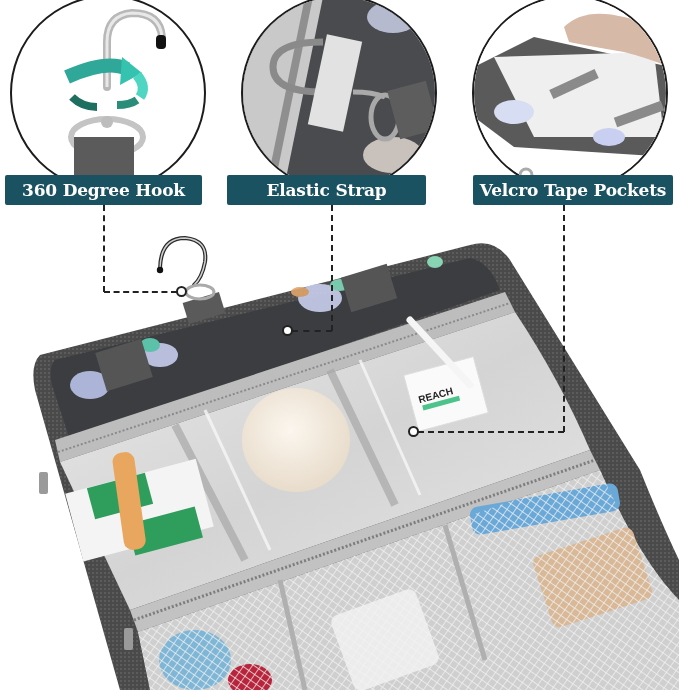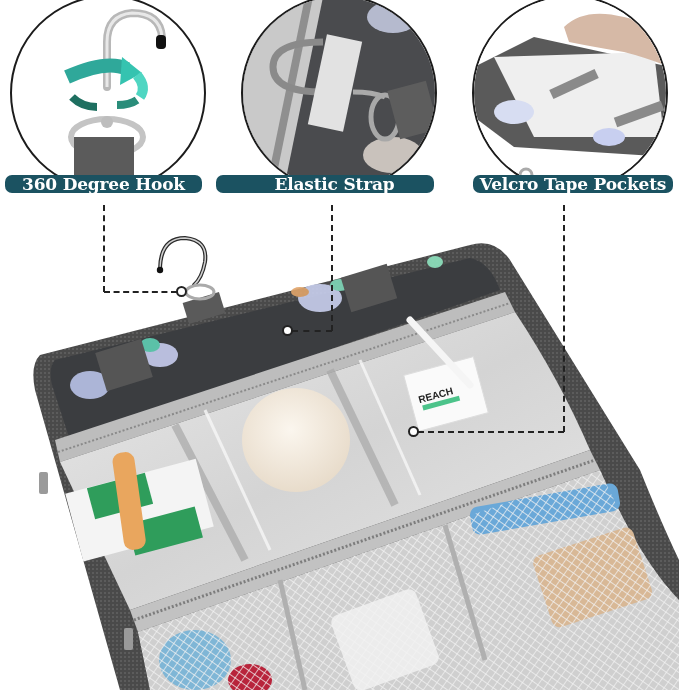--- a/index.html
+++ b/index.html
@@ -1,18 +1,18 @@
 <!DOCTYPE html>
 <html><head>
 <meta charset="utf-8">
 <style>
   html, body { margin:0; padding:0; }
   body { width:679px; height:690px; background:#ffffff; position:relative; overflow:hidden; font-family:"DejaVu Serif", serif; }
   .circle { position:absolute; width:196px; height:196px; border-radius:50%; border:2px solid #1c1c1c; overflow:hidden; box-sizing:border-box; background:#ffffff; }
-  .banner { position:absolute; height:18px; background:#1b5261; border-radius:7px; color:#ffffff; font-weight:bold; font-size:17px; display:flex; align-items:center; justify-content:center; white-space:nowrap; z-index:5; letter-spacing:-0.2px; }
+  .banner { position:absolute; height:30px; background:#1b5261; border-radius:2px; color:#ffffff; font-weight:bold; font-size:17px; display:flex; align-items:center; justify-content:center; white-space:nowrap; z-index:5; letter-spacing:-0.2px; }
   .dash-v { position:absolute; border-left:2px dashed #222; width:0; z-index:4; }
   .dash-h { position:absolute; border-top:2px dashed #222; height:0; z-index:4; }
   .dot { position:absolute; width:11px; height:11px; border-radius:50%; background:#fff; border:2px solid #222; box-sizing:border-box; z-index:6; }
   svg { display:block; }
   .bag { position:absolute; left:0; top:0; width:679px; height:690px; z-index:1; }
 </style>
 </head>
 <body>
 
 <div class="bag">
@@ -152,21 +152,21 @@
     <rect x="140" y="112" width="50" height="10" fill="#8a8a8a" transform="rotate(-20 165 117)"></rect>
     <ellipse cx="40" cy="115" rx="20" ry="12" fill="#d7ddf2"></ellipse>
     <ellipse cx="135" cy="140" rx="16" ry="9" fill="#c8cff0"></ellipse>
 
     <path d="M90 30 Q110 10 150 20 Q185 28 196 50 L196 70 Q170 60 150 55 Q120 50 95 45 Z" fill="#d6b9a6"></path>
     <circle cx="52" cy="178" r="6" fill="none" stroke="#aaa" stroke-width="3"></circle>
   </svg>
 </div>
 
 <div class="banner" style="left:5px; top:175px; width:197px;">360 Degree Hook</div>
-<div class="banner" style="left:216px; top:175px; width:199px;padding-left:19px;">Elastic Strap</div>
+<div class="banner" style="left:227px; top:175px; width:199px;">Elastic Strap</div>
 <div class="banner" style="left:464px; top:175px; width:200px;margin-left:9px;">Velcro Tape Pockets</div>
 
 <div class="dash-v" style="left:103px; top:205px; height:87px;"></div>
 <div class="dash-h" style="left:104px; top:291px; width:73px;"></div>
 <div class="dot" style="left:176px; top:286px;"></div>
 
 <div class="dash-v" style="left:331px; top:205px; height:126px;"></div>
 <div class="dash-h" style="left:292px; top:330px; width:40px;"></div>
 <div class="dot" style="left:282px; top:325px;"></div>
 

